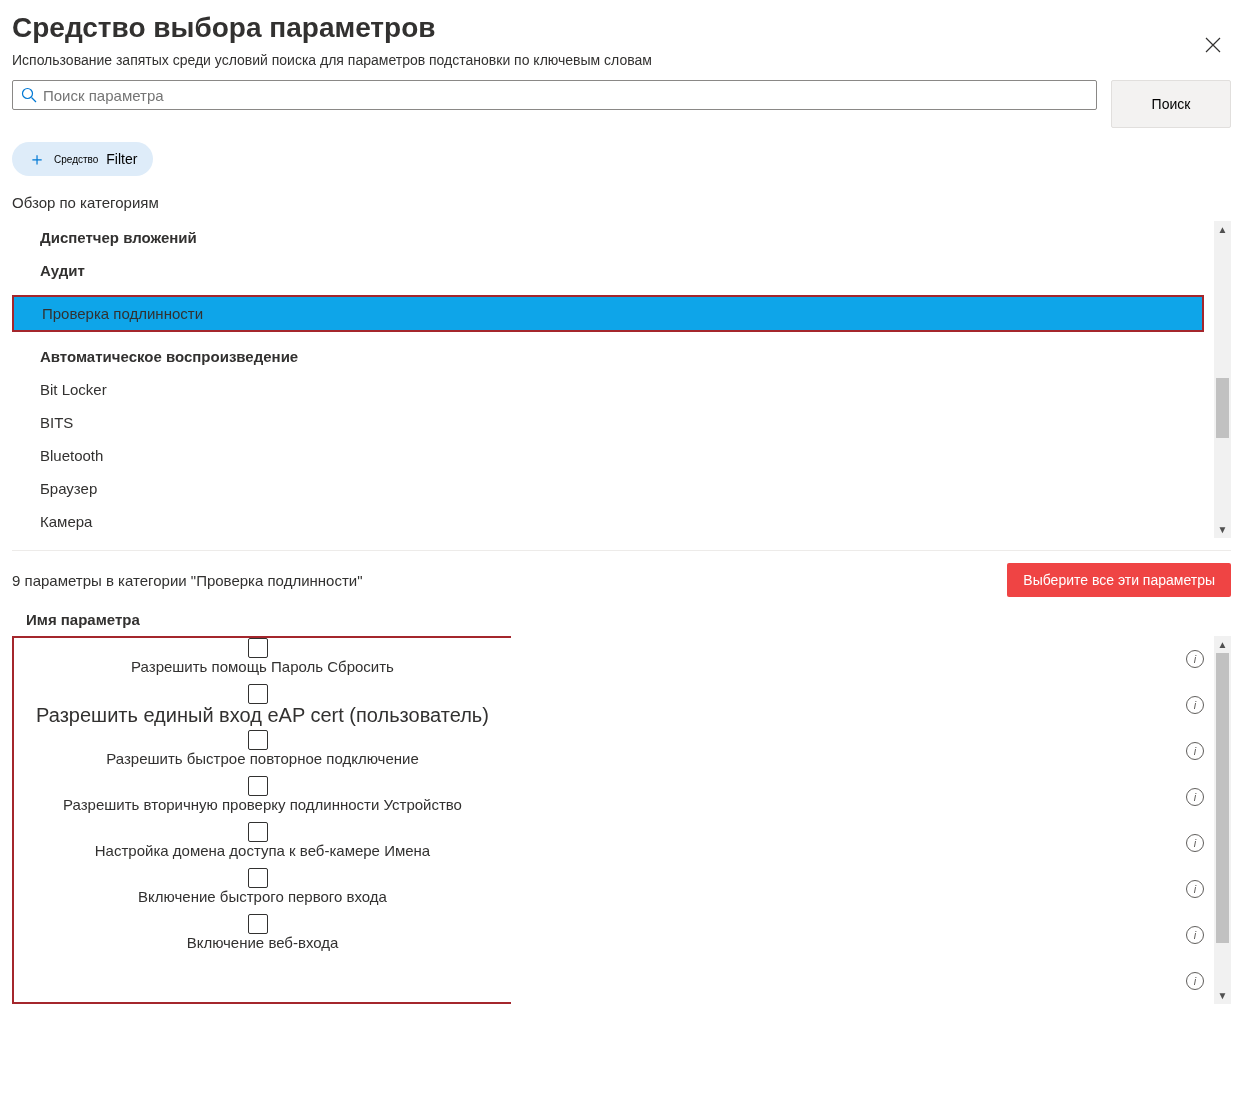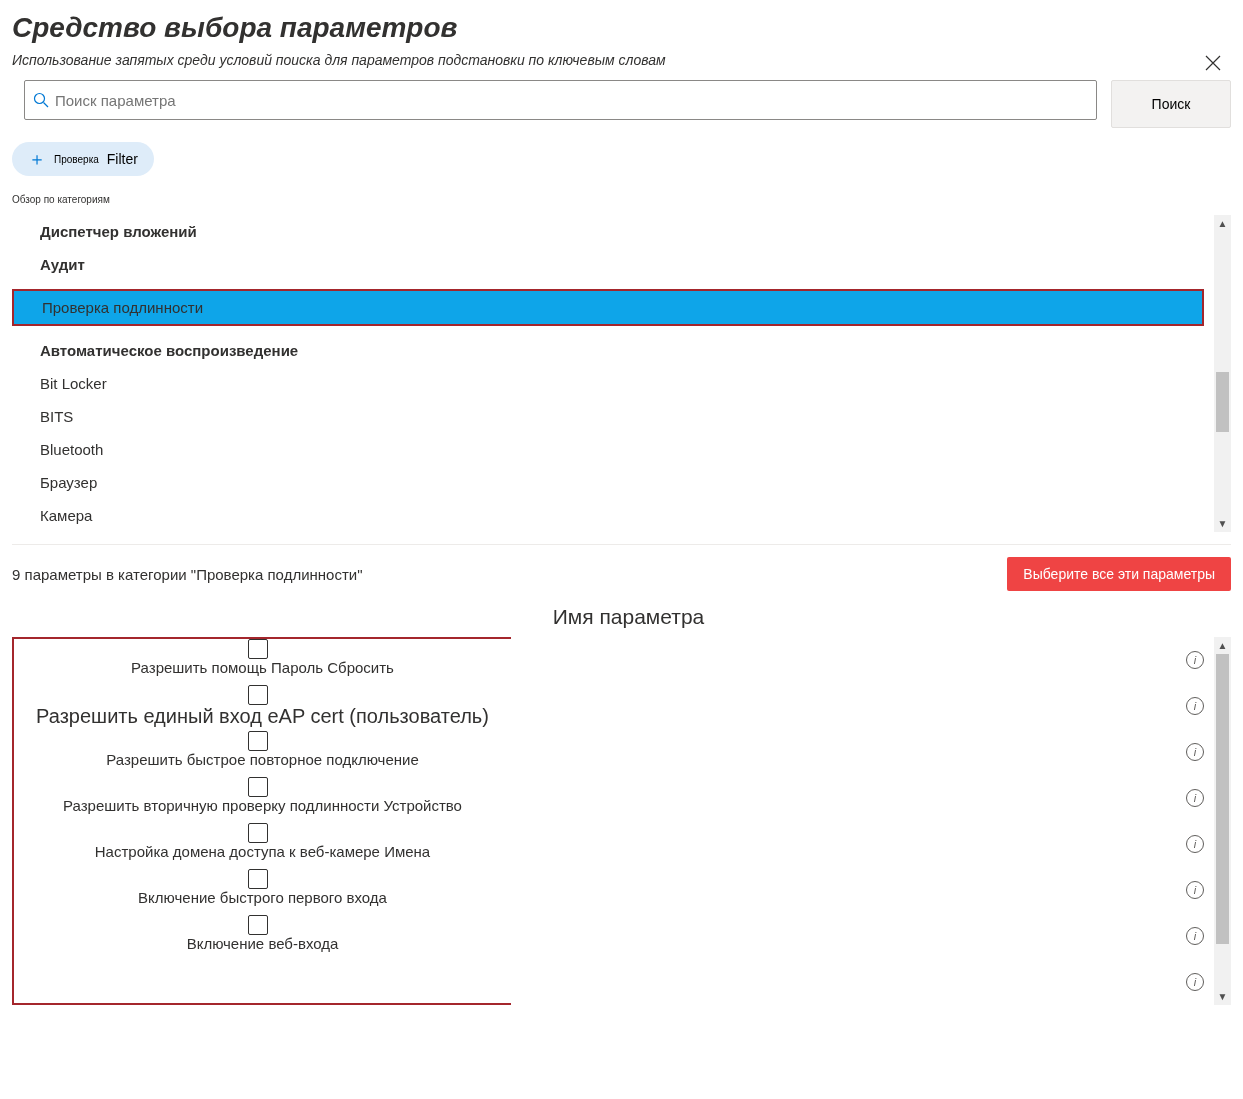--- a/index.html
+++ b/index.html
@@ -11,22 +11,21 @@
       font-family: "Segoe UI", Arial, sans-serif;
       font-size: 14px;
       color: #323130;
       background: #fff;
       padding: 12px;
       width: 1243px;
     }
     .header-row {
       display: flex;
       justify-content: space-between;
-      align-items: flex-end;
-      font-style: italic;
+      align-items: center;
     }
     .title {
       font-size: 28px;
       font-weight: 600;
       margin-bottom: 8px;
     }
     .subtitle {
       font-size: 14px;
       color: #323130;
       margin-bottom: 12px;
@@ -42,23 +41,22 @@
       display: flex;
       gap: 14px;
       margin-bottom: 14px;
     }
     .search-wrapper {
       flex: 1;
       display: flex;
       align-items: center;
       border: 1px solid #8a8886;
       border-radius: 2px;
-      height: 40px;
+      height: 30px;
       padding: 8px 8px;
-      margin-left: 12px;
     }
     .search-wrapper svg { flex-shrink: 0; }
     .search-input {
       border: none;
       outline: none;
       flex: 1;
       font-size: 15px;
       margin-left: 6px;
     }
     .search-btn {
@@ -82,21 +80,21 @@
       cursor: pointer;
       margin-bottom: 18px;
     }
     .add-filter-btn .plus {
       color: #0078d4;
       font-size: 18px;
       font-weight: 400;
       line-height: 1;
     }
     .browse-label {
-      font-size: 10px;
+      font-size: 15px;
       margin-bottom: 10px;
     }
     .categories-wrap {
       display: flex;
       align-items: flex-start;
     }
     .categories {
       flex: 1;
       padding-right: 10px;
     }
@@ -160,24 +158,23 @@
     .select-all-btn {
       background: #ef4444;
       color: #fff;
       border: none;
       border-radius: 2px;
       padding: 9px 16px;
       font-size: 14px;
       cursor: pointer;
     }
     .col-header {
-      font-size: 21px;
-      font-weight: 400;
+      font-size: 15px;
+      font-weight: 700;
       padding: 0 0 8px 14px;
-      text-align: center;
     }
     .settings-area {
       display: flex;
     }
     .settings-list {
       flex: 1;
       border: 2px solid #a4262c;
       border-right: none;
       margin-right: 0;
     }
@@ -280,21 +277,21 @@
         <circle cx="6.5" cy="6.5" r="5" stroke="#0078d4" stroke-width="1.2" fill="none"></circle>
         <line x1="10.5" y1="10.5" x2="15" y2="15" stroke="#0078d4" stroke-width="1.2"></line>
       </svg>
     <input class="search-input" type="text" placeholder="Поиск параметра" style="">
   </div>
   <button class="search-btn">Поиск</button>
 </div>
 
 <button class="add-filter-btn">
   <span class="plus">＋</span>
-  <span style="font-size:10px">Проверка</span>
+  <span style="font-size:10px">Средство</span>
   <span>Filter</span>
 </button>
 
 <div class="browse-label">Обзор по категориям</div>
 
 <div class="categories-wrap">
   <div class="categories" id="categories">
       <div class="category-item bold">Диспетчер вложений</div>
       <div class="category-item bold">Аудит</div>
       <div class="category-item selected">Проверка подлинности</div>

